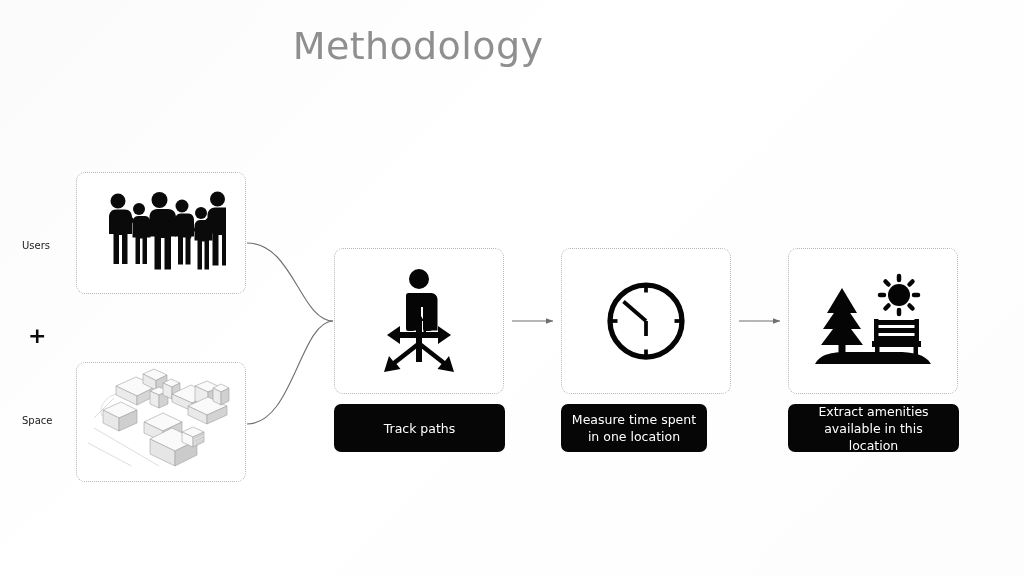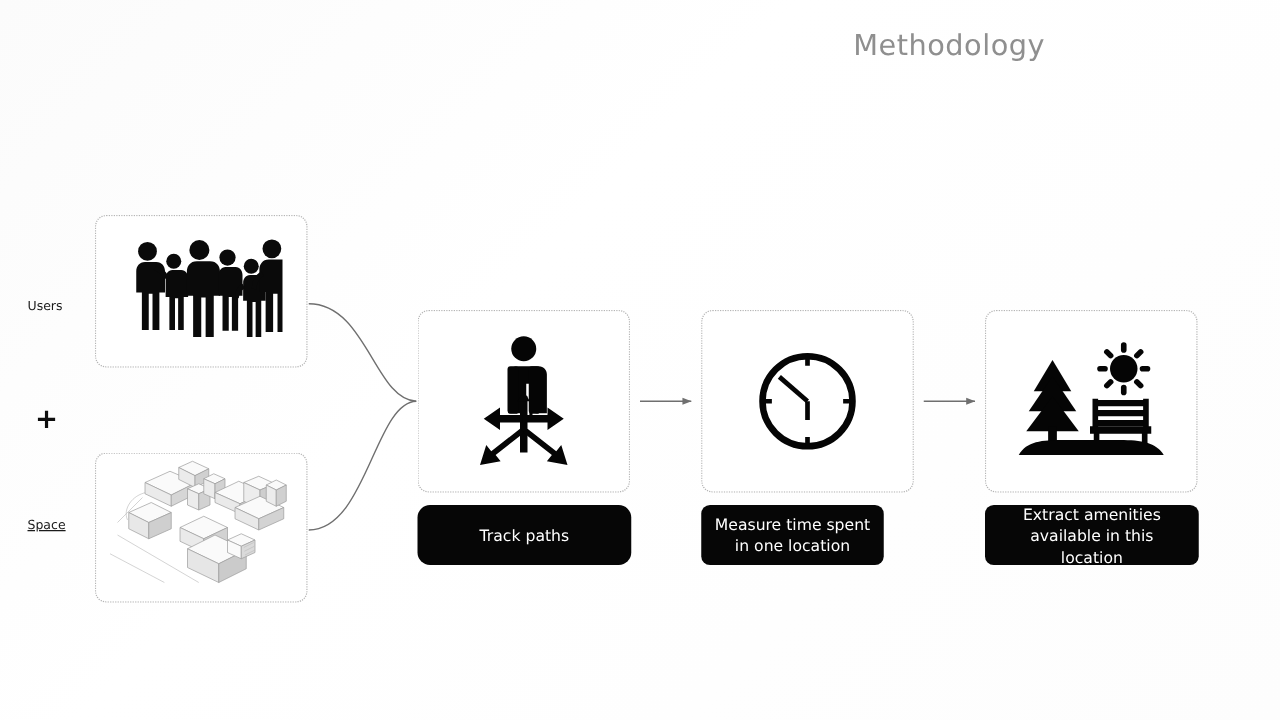--- a/index.html
+++ b/index.html
@@ -19,38 +19,38 @@
     inset: 0;
     background: linear-gradient(135deg, #fbfbfb 0%, #ffffff 40%, #fdfdfd 100%);
   }
 
   
   .title {
     position: absolute;
     left: 0;
     top: 24px;
     width: 836px;
-    text-align: right;
-    font-size: 23px;
+    text-align: center;
+    font-size: 38px;
     font-weight: 400;
     letter-spacing: 0.4px;
     color: #8f8f8f;
     font-family: "DejaVu Sans", sans-serif;
   }
 
   
   .side-label {
     position: absolute;
     font-size: 10px;
     color: #1b1b1b;
     font-family: "DejaVu Sans", sans-serif;
     white-space: nowrap;
   }
   #label-users { left: 22px; top: 240px; }
-  #label-space { left: 22px; top: 415px; text-decoration: underline; }
+  #label-space { left: 22px; top: 415px; }
   #plus-symbol {
     position: absolute;
     left: 28px;
     top: 325px;
     font-size: 22px;
     font-weight: 700;
     color: #0d0d0d;
     line-height: 22px;
     font-family: "DejaVu Sans", sans-serif;
   }
@@ -83,21 +83,21 @@
     font-size: 12.5px;
     line-height: 17px;
     display: flex;
     align-items: center;
     justify-content: center;
     text-align: center;
     box-sizing: border-box;
     padding: 4px 10px;
     font-family: "DejaVu Sans", sans-serif;
   }
-  #cap-paths { left: 334px; top: 404px; width: 171px; height: 48px; border-radius: 10px; }
+  #cap-paths { left: 334px; top: 404px; width: 171px; height: 48px; }
   #cap-clock { left: 561px; top: 404px; width: 146px; height: 48px; }
   #cap-park  { left: 788px; top: 404px; width: 171px; height: 48px; }
 
   
   #connectors {
     position: absolute;
     left: 0; top: 0;
     width: 1024px; height: 576px;
     pointer-events: none;
   }

